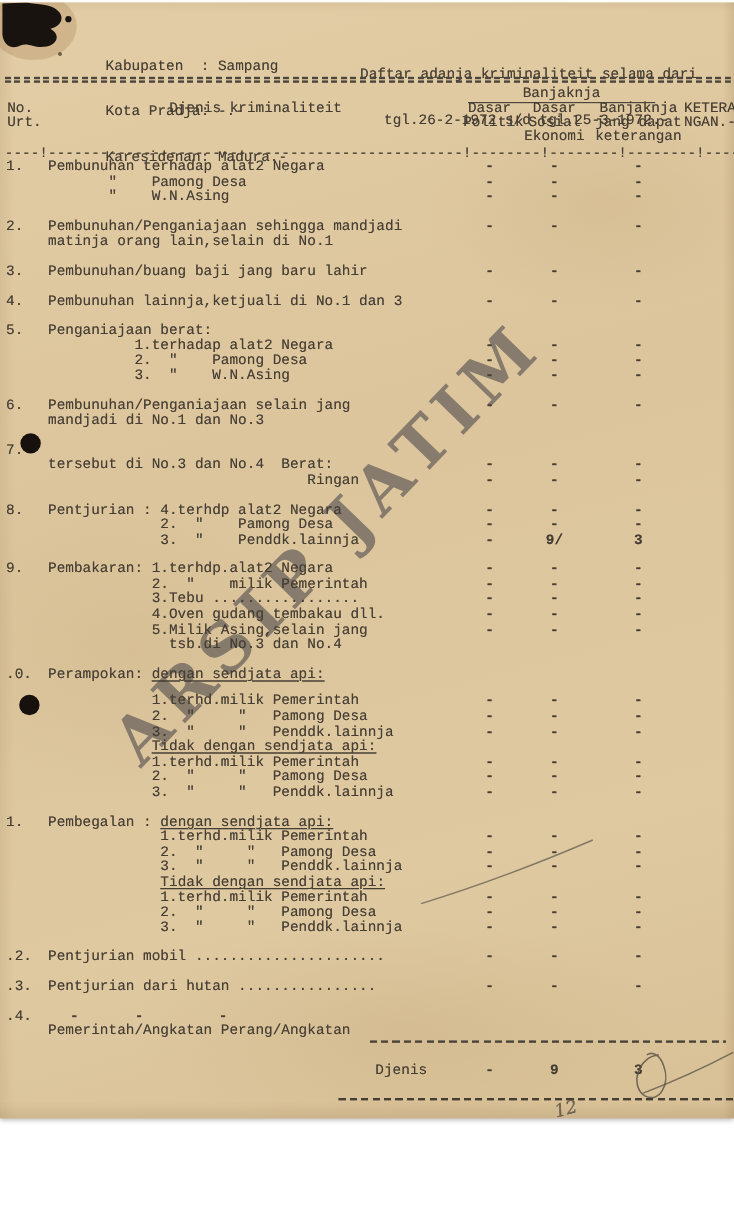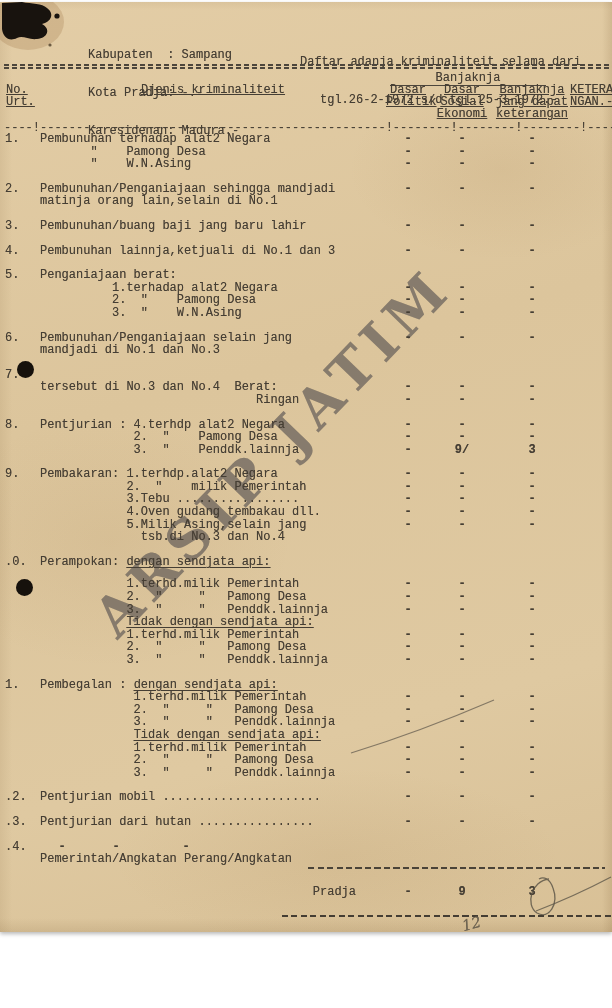--- a/index.html
+++ b/index.html
@@ -43,21 +43,21 @@
   .rule-double::before,.rule-double::after{
     content:"";position:absolute;left:0;right:0;height:1.7px;
     background:repeating-linear-gradient(90deg,#4d463c 0 5px,transparent 5px 8px);
   }
   .rule-double::after{top:3.4px;}
 
   .th-group{
     position:absolute;left:390px;top:69px;width:156px;text-align:center;
     border-bottom:1.2px solid #4d463c;padding-bottom:0px;
   }
-  .th{position:absolute;top:82px;line-height:12.2px;white-space:pre-line;text-align:center;text-decoration:underline;}
+  .th{position:absolute;top:82px;line-height:12.2px;white-space:pre-line;text-align:center;}
   .th-no{left:6px;text-align:left;}
   .th-djenis{left:40px;width:346px;}
   .th-v1{left:386px;width:44px;}
   .th-v2{left:430px;width:64px;}
   .th-v3{left:494px;width:76px;}
   .th-ket{left:570px;width:60px;text-align:left;}
 
   .rule-sep{position:absolute;left:4px;top:119px;width:608px;overflow:hidden;white-space:pre;letter-spacing:0;}
 
   .tbody{position:absolute;left:0;right:0;top:131px;}
@@ -489,21 +489,21 @@
           <div class="td-v1"></div>
           <div class="td-v2"></div>
           <div class="td-v3"></div>
           <div class="td-ket"></div>
         </div>
       </div>
 
     <div class="rule-partial"></div>
 
     <div class="total-row">
-      <div class="total-label">Pradja</div>
+      <div class="total-label">Djenis</div>
       <div class="td-v1">-</div>
       <div class="td-v2">9</div>
       <div class="td-v3">3</div>
       <div class="td-ket"></div>
     </div>
 
     <div class="rule-bottom"></div>
 
     <div class="page-note">12</div>
   </div>

